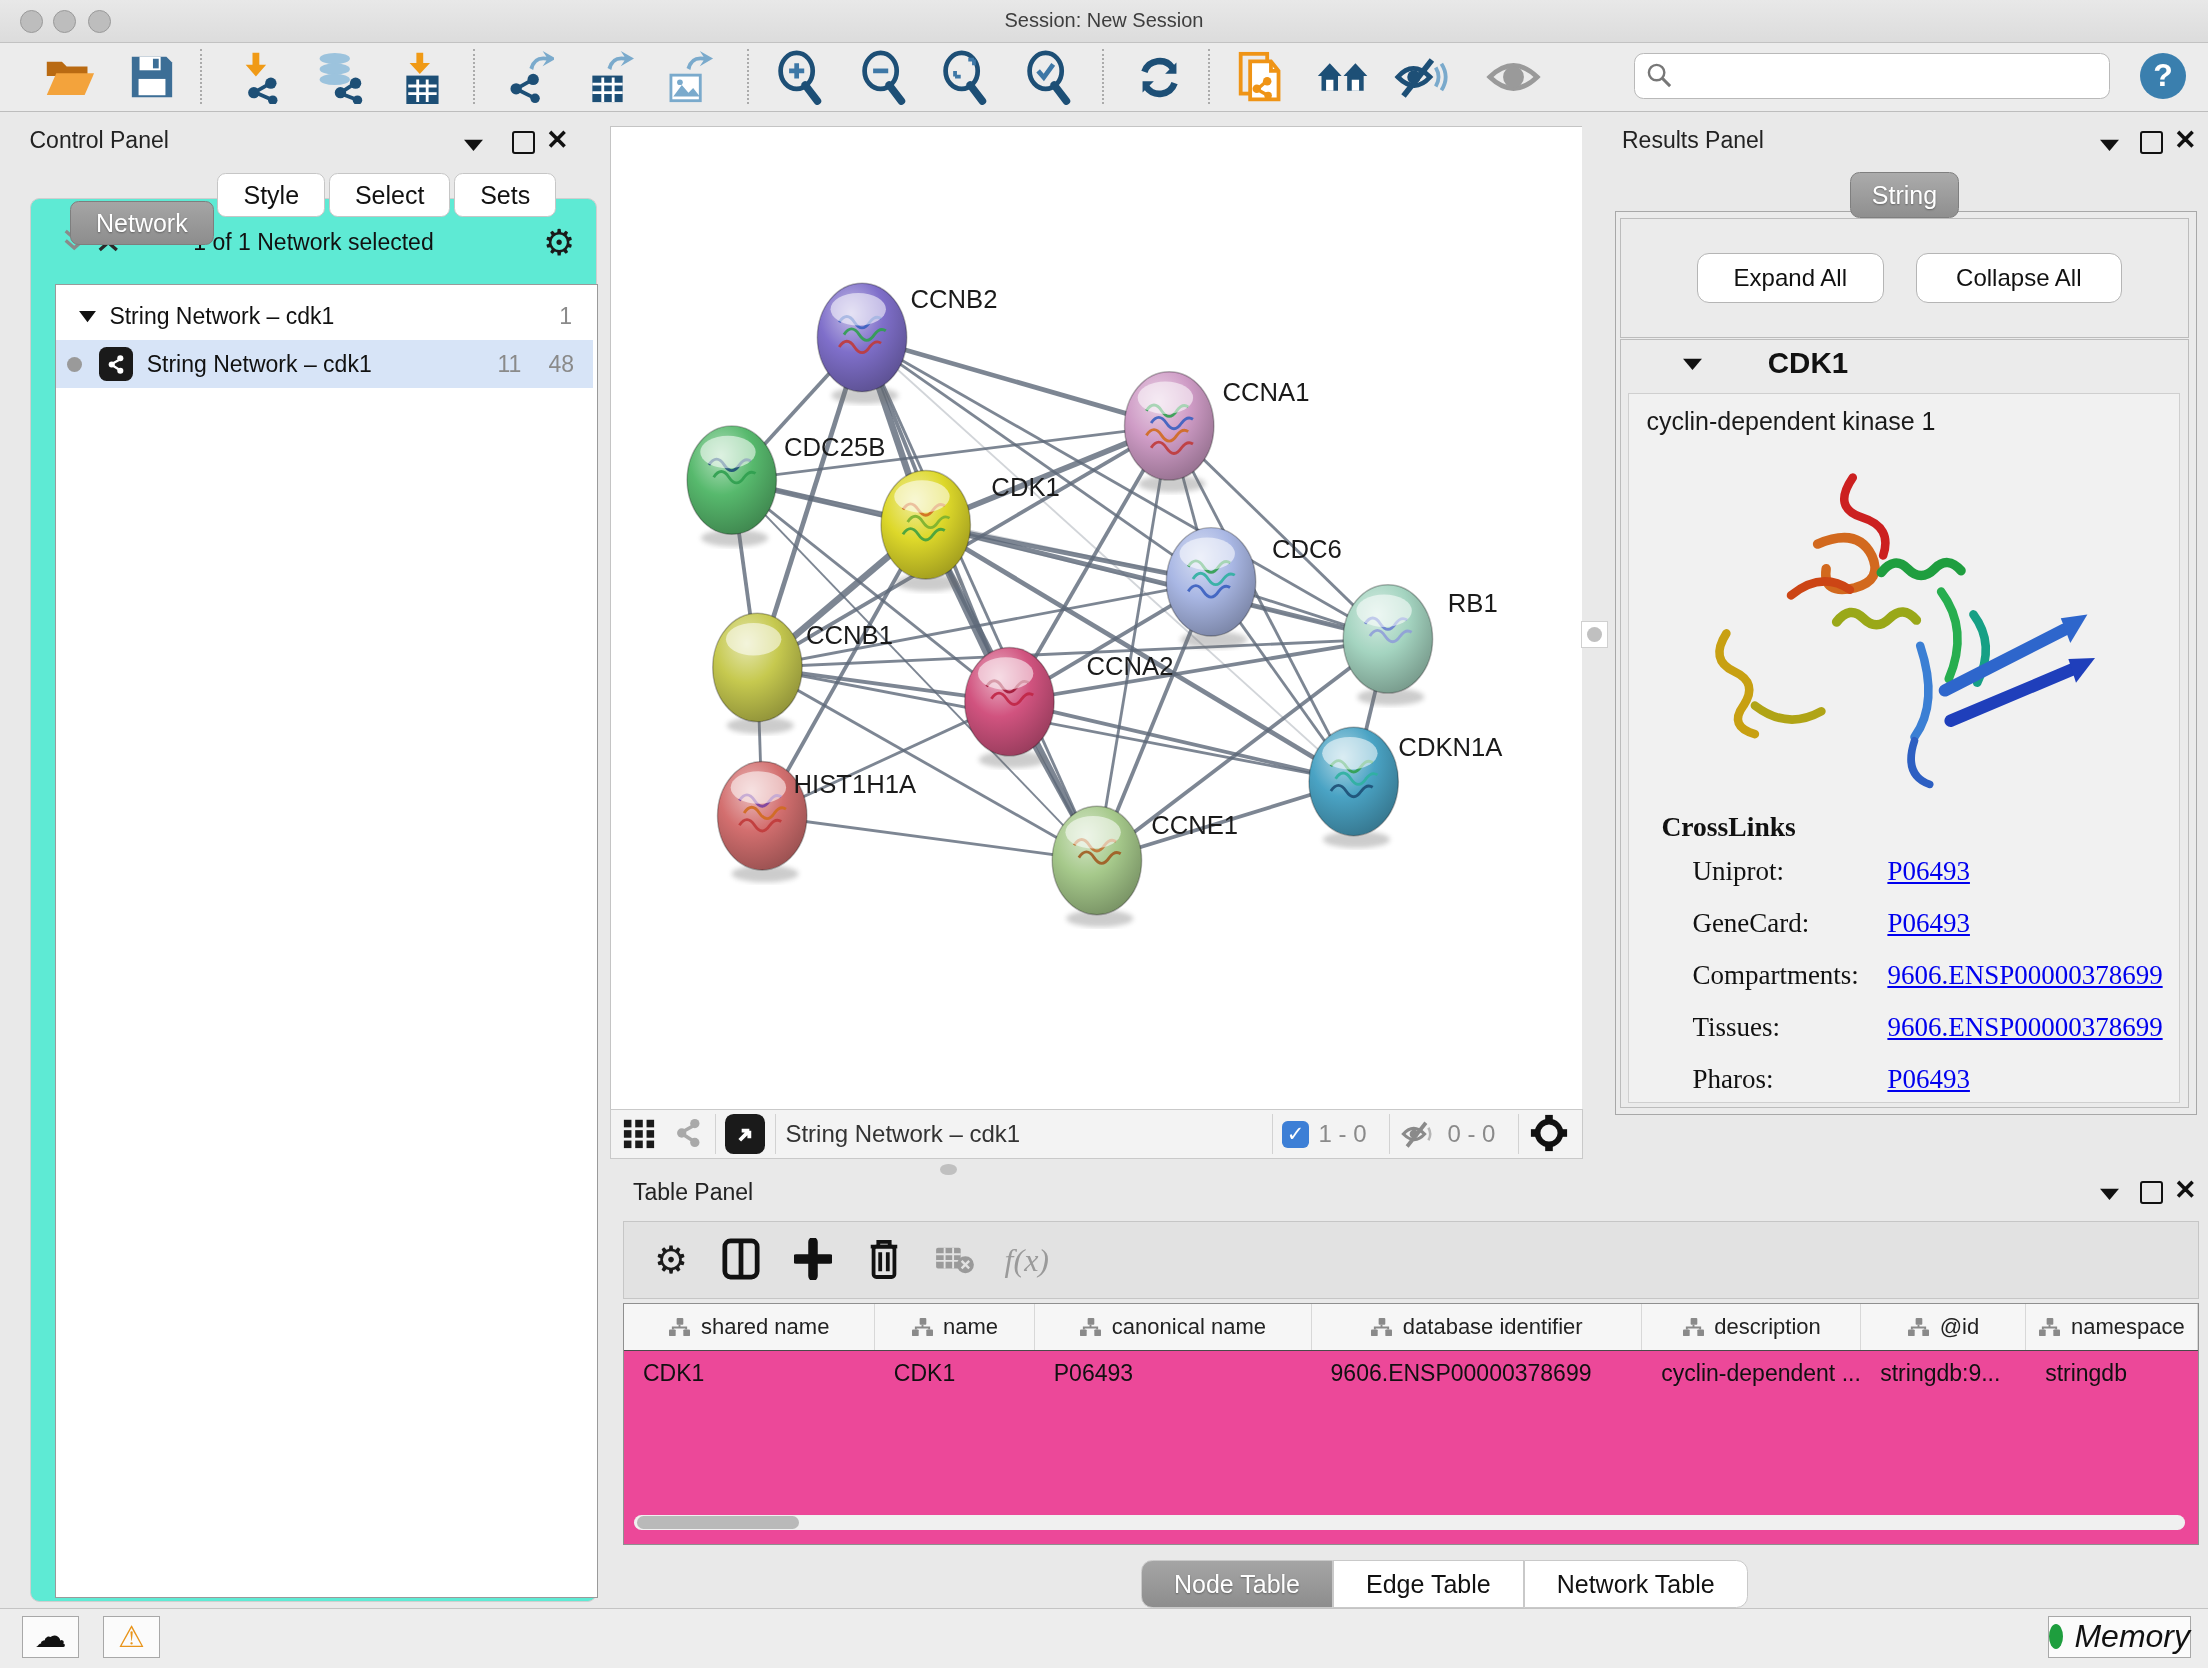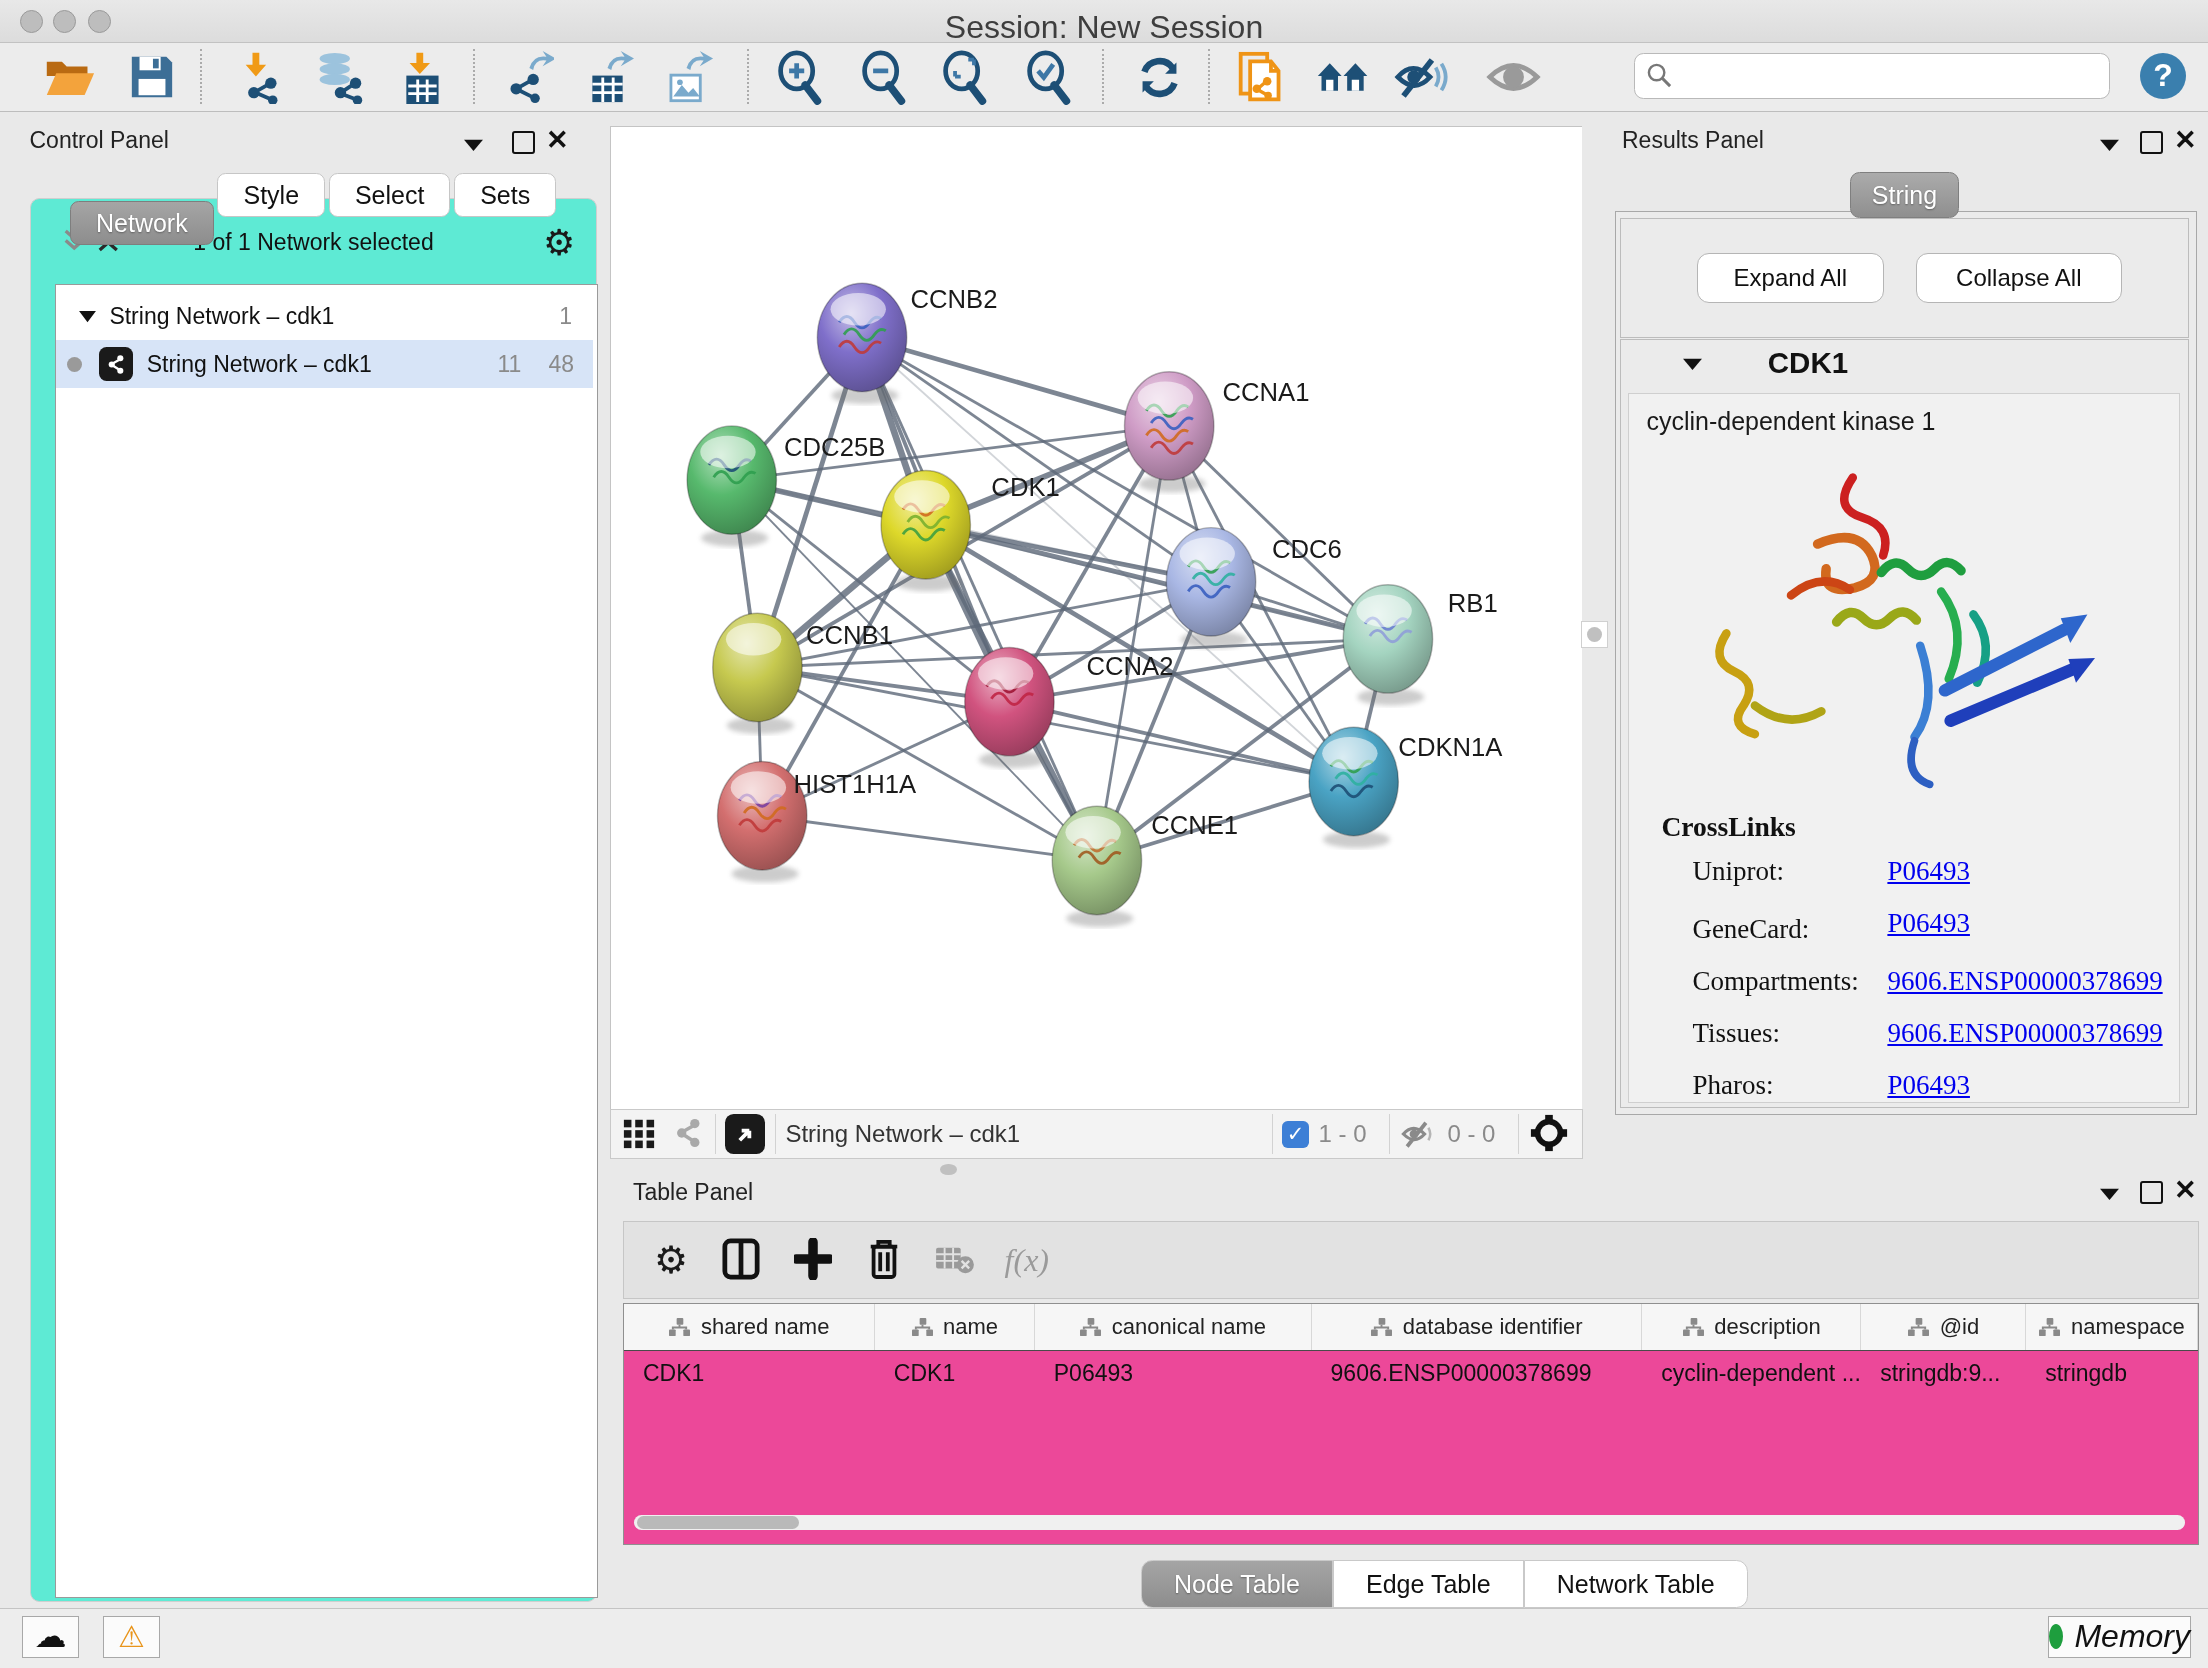--- a/index.html
+++ b/index.html
@@ -4,21 +4,21 @@
 <style>
   html,body{margin:0;padding:0;width:2208px;height:1668px;overflow:hidden;
     font-family:"Liberation Sans",sans-serif;background:#e9e9e9;}
   .abs{position:absolute;}
   .window{position:relative;width:2208px;height:1668px;background:#e9e9e9;}
 
   
   .titlebar{left:0;top:0;width:2208px;height:42px;background:linear-gradient(#e8e8e8,#dcdcdc);
     border-bottom:1px solid #c2c2c2;}
   .tdot{width:21px;height:21px;border-radius:50%;background:#bdbdbd;border:1px solid #9a9a9a;top:9.5px;}
-  .title-text{width:100%;text-align:center;top:8.6px;font-size:32px;color:#3e3e3e;}
+  .title-text{width:100%;text-align:center;top:8.6px;font-size:20px;color:#3e3e3e;}
 
   
   .toolbar{left:0;top:43px;width:2208px;height:68px;background:#ececec;border-bottom:1px solid #bdbdbd;}
   .tsep{top:5.7px;height:55px;width:0;border-left:2.9px dotted #ababab;}
   .tbtn{top:7.6px;width:55px;height:53px;display:flex;align-items:center;justify-content:center;}
   .search{left:1634px;top:9.5px;width:476px;height:46px;background:#fff;border:1.9px solid #b9b9b9;
     border-radius:9.5px;display:flex;align-items:center;padding-left:11.4px;box-sizing:border-box;}
   .search input{border:none;outline:none;font-size:23px;width:409px;background:transparent;
     font-family:"Liberation Sans",sans-serif;}
   .helpbtn{left:2140px;top:9.5px;width:46px;height:46px;border-radius:50%;background:#3a7fae;
@@ -642,21 +642,21 @@
           <polygon points="384,176 412,172 394,202" fill="#2e66cc"></polygon>
           <polygon points="392,219 420,218 400,244" fill="#1f3fbb"></polygon>
         </svg>
         <div class="abs serif" style="left:32px;top:417px;font-size:27.6px;font-weight:bold;color:#111;">CrossLinks</div>
         <div class="abs" style="left:63px;top:462px;width:476px;" id="crosslinks">
             <div style="display: flex; margin-bottom: 21px;">
               <span class="xlabel" style="width: 195px;">Uniprot:</span>
               <a class="xlink" href="#">P06493</a>
             </div>
             <div style="display: flex; margin-bottom: 21px;">
-              <span class="xlabel" style="width: 195px; margin-top: 6px;">GeneCard:</span>
+              <span class="xlabel" style="width: 195px;">GeneCard:</span>
               <a class="xlink" href="#">P06493</a>
             </div>
             <div style="display: flex; margin-bottom: 21px;">
               <span class="xlabel" style="width: 195px;">Compartments:</span>
               <a class="xlink" href="#">9606.ENSP00000378699</a>
             </div>
             <div style="display: flex; margin-bottom: 21px;">
               <span class="xlabel" style="width: 195px;">Tissues:</span>
               <a class="xlink" href="#">9606.ENSP00000378699</a>
             </div>

